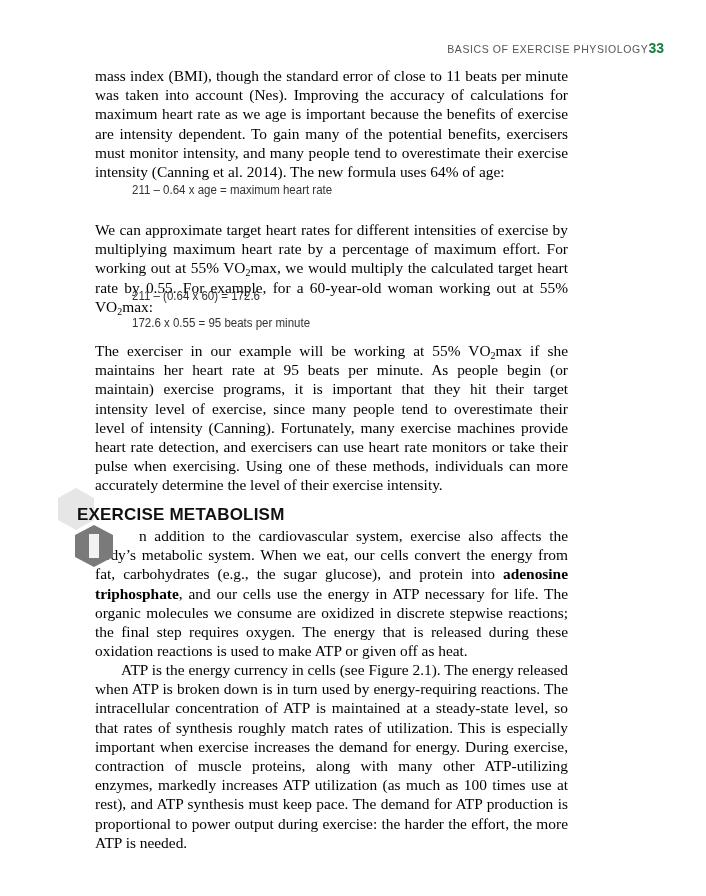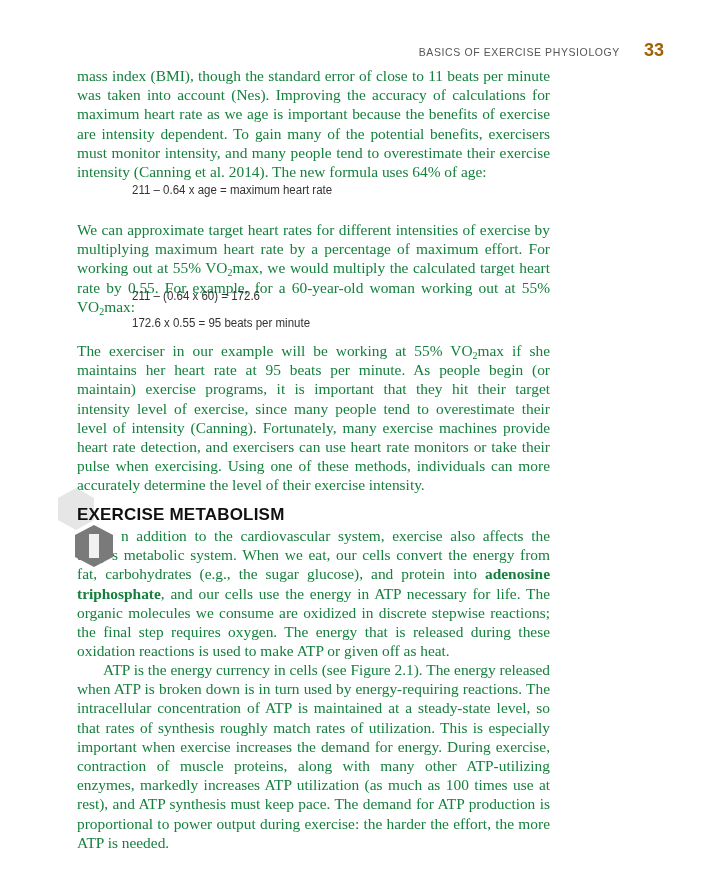--- a/index.html
+++ b/index.html
@@ -1,27 +1,27 @@
 <!DOCTYPE html>
 <html><head>
   <meta charset="utf-8">
   <style>
     html, body { margin: 0; padding: 0; background: #ffffff; }
     body { width: 706px; height: 896px; position: relative; overflow: hidden; }
     .running-head {
       position: absolute; top: 40px; right: 42px;
       font-family: "Liberation Sans", sans-serif;
-      display: flex; align-items: baseline; gap: 24px;
+      display: flex; align-items: baseline; 
     }
     .running-title { font-size: 10.5px; letter-spacing: 0.6px; color: #555; }
-    .page-number { font-size: 18px; font-weight: bold; color: #a16207; }
+    .page-number { font-size: 14px; font-weight: bold; color: #15803d; }
     .body-text {
-      position: absolute; left: 77px; width: 473px;
+      position: absolute; left: 95px; width: 473px;
       font-family: "Liberation Serif", serif; font-size: 15.4px; line-height: 19.2px;
-      color: #15803d; text-align: justify; margin: 0;
+      color: #000000; text-align: justify; margin: 0;
     }
     .body-text p { margin: 0; }
     .equation {
       position: absolute; left: 132px;
       font-family: "Liberation Sans", sans-serif; font-size: 12.5px; color: #333;
       transform: scaleX(0.92); transform-origin: left;
     }
     sub { font-size: 10px; line-height: 0; vertical-align: -3px; }
     .section-heading {
       position: absolute; left: 77px; top: 505px;

